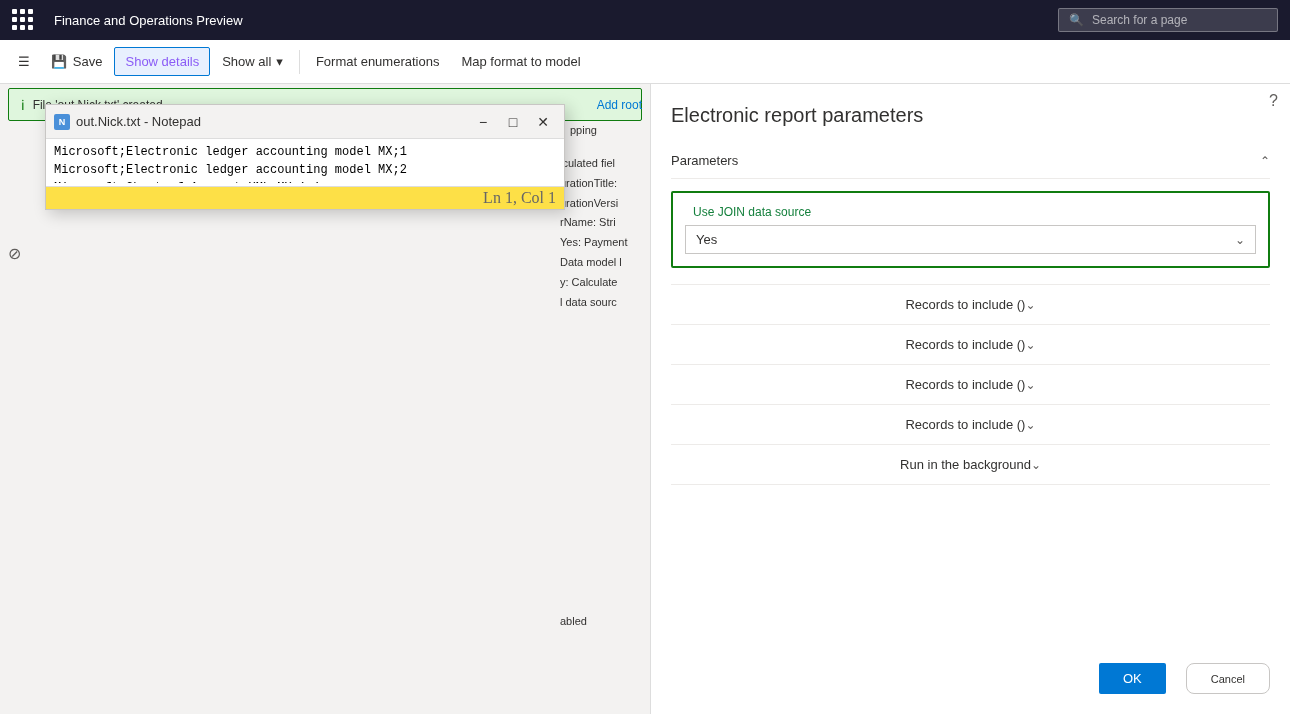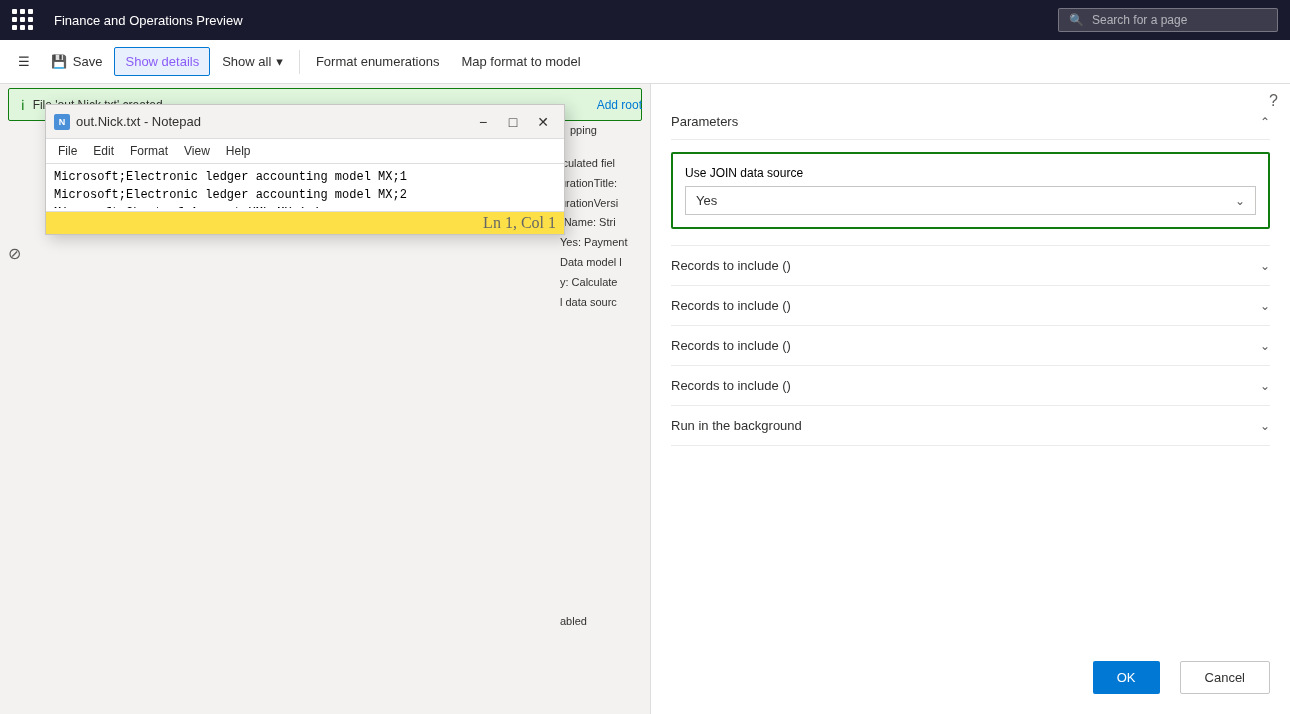--- a/index.html
+++ b/index.html
@@ -47,33 +47,33 @@
 
     
     .right-panel { width: 640px; background: white; border-left: 1px solid #ddd; display: flex; flex-direction: column; padding: 20px; overflow-y: auto; }
     .panel-title { font-size: 20px; font-weight: 300; color: #323130; margin-bottom: 16px; }
     
     .section-header { display: flex; align-items: center; justify-content: space-between; padding: 10px 0; border-bottom: 1px solid #edebe9; cursor: pointer; }
     .section-label { font-size: 13px; color: #323130; font-weight: 400; }
     .section-chevron { font-size: 12px; color: #605e5c; }
 
     .param-group { border: 2px solid #107c10; border-radius: 2px; padding: 12px; margin-bottom: 16px; }
-    .param-label { font-size: 12px; color: #000000; margin-bottom: 6px; }
+    .param-label { font-size: 12px; color: #15803d; margin-bottom: 6px; margin-left: 8px; }
     .param-select { display: flex; align-items: center; justify-content: space-between; border: 1px solid #c8c6c4; padding: 6px 10px; background: white; cursor: pointer; }
     .param-select-value { font-size: 13px; color: #323130; }
     .param-select-arrow { font-size: 12px; color: #605e5c; }
 
     .records-section { border-top: 1px solid #edebe9; }
-    .records-row { display: flex; align-items: center; justify-content: space-between; padding: 12px 0; border-bottom: 1px solid #edebe9; cursor: pointer; }
+    .records-row { display: flex; align-items: center; justify-content: center; padding: 12px 0; border-bottom: 1px solid #edebe9; cursor: pointer; }
     .records-label { font-size: 13px; color: #323130; }
     .records-chevron { font-size: 12px; color: #605e5c; }
 
     .panel-footer { display: flex; justify-content: flex-end; gap: 20px; margin-top: auto; padding-top: 20px; }
     .btn-ok { background: #0078d4; color: white; border: none; padding: 8px 24px; font-size: 13px; cursor: pointer; border-radius: 2px; }
-    .btn-cancel { background: white; color: #323130; border: 1px solid #c8c6c4; padding: 8px 24px; font-size: 13px; cursor: pointer; border-radius: 2px; }
+    .btn-cancel { background: white; color: #323130; border: 1px solid #c8c6c4; padding: 8px 24px; font-size: 11px; cursor: pointer; border-radius: 8px; }
 
     .help-icon { position: absolute; top: 8px; right: 12px; color: #605e5c; font-size: 16px; cursor: pointer; }
 
     
     .notepad-text::-webkit-scrollbar { width: 12px; }
     .notepad-text::-webkit-scrollbar-track { background: #f3f2f1; }
     .notepad-text::-webkit-scrollbar-thumb { background: #c8c6c4; }
 
     
     .filter-icon { position: absolute; left: 8px; top: 160px; font-size: 16px; color: #605e5c; }
@@ -159,27 +159,20 @@
           <div class="notepad-icon">
             <span>N</span>
           </div>
           <span>out.Nick.txt - Notepad</span>
         </div>
         <div class="notepad-controls">
           <button class="notepad-btn">−</button>
           <button class="notepad-btn">□</button>
           <button class="notepad-btn close">✕</button>
         </div>
-      </div>
-      <div class="notepad-menubar">
-        <span class="notepad-menu">File</span>
-        <span class="notepad-menu">Edit</span>
-        <span class="notepad-menu">Format</span>
-        <span class="notepad-menu">View</span>
-        <span class="notepad-menu">Help</span>
       </div>
       <div class="notepad-content">
         <textarea class="notepad-text" readonly="" style="">Microsoft;Electronic ledger accounting model MX;1
 Microsoft;Electronic ledger accounting model MX;2
 Microsoft;Chart of Account XML MX;1.1
 Microsoft;Chart of Account XML MX;1.2
 Microsoft;Journals XML MX;1.1
 Microsoft;Journals XML MX;1.2
 Microsoft;Trial Balance XML MX;1.1
 Microsoft;Trial Balance XML MX;1.2
@@ -207,20 +200,21 @@
 29</textarea>
       </div>
       <div class="notepad-statusbar">
         <span>Ln 1, Col 1</span>
       </div>
     </div>
   </div>
 
   <div class="right-panel" style="position:relative;">
     <span class="help-icon">?</span>
+    <h1 class="panel-title">Electronic report parameters</h1>
 
     <div class="section-header">
       <span class="section-label">Parameters</span>
       <span class="section-chevron">⌃</span>
     </div>
 
     <div class="param-group" style="margin-top:12px;">
       <div class="param-label">Use JOIN data source</div>
       <div class="param-select">
         <span class="param-select-value">Yes</span>

